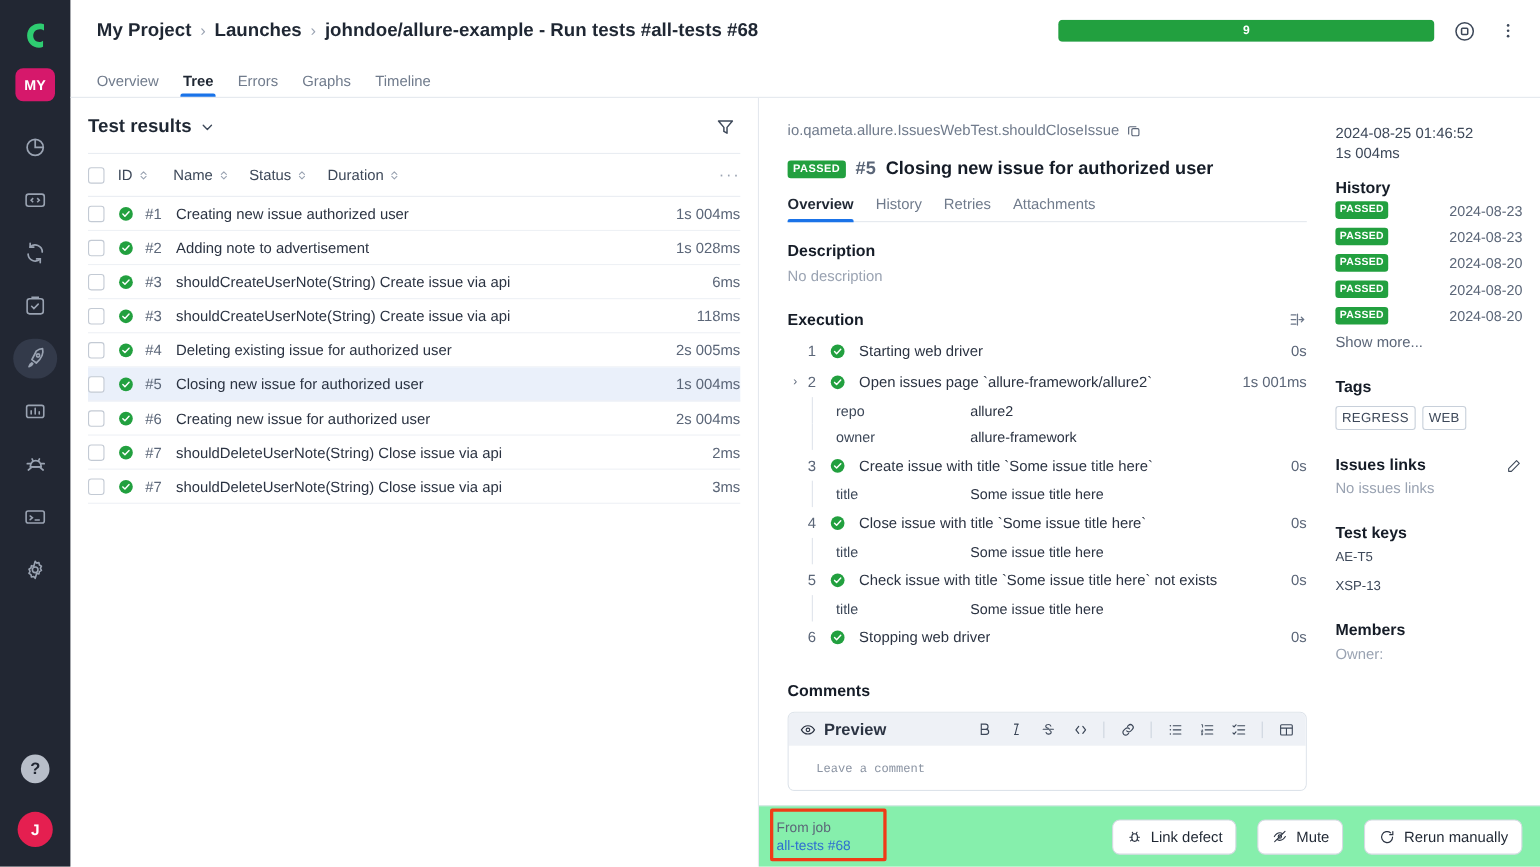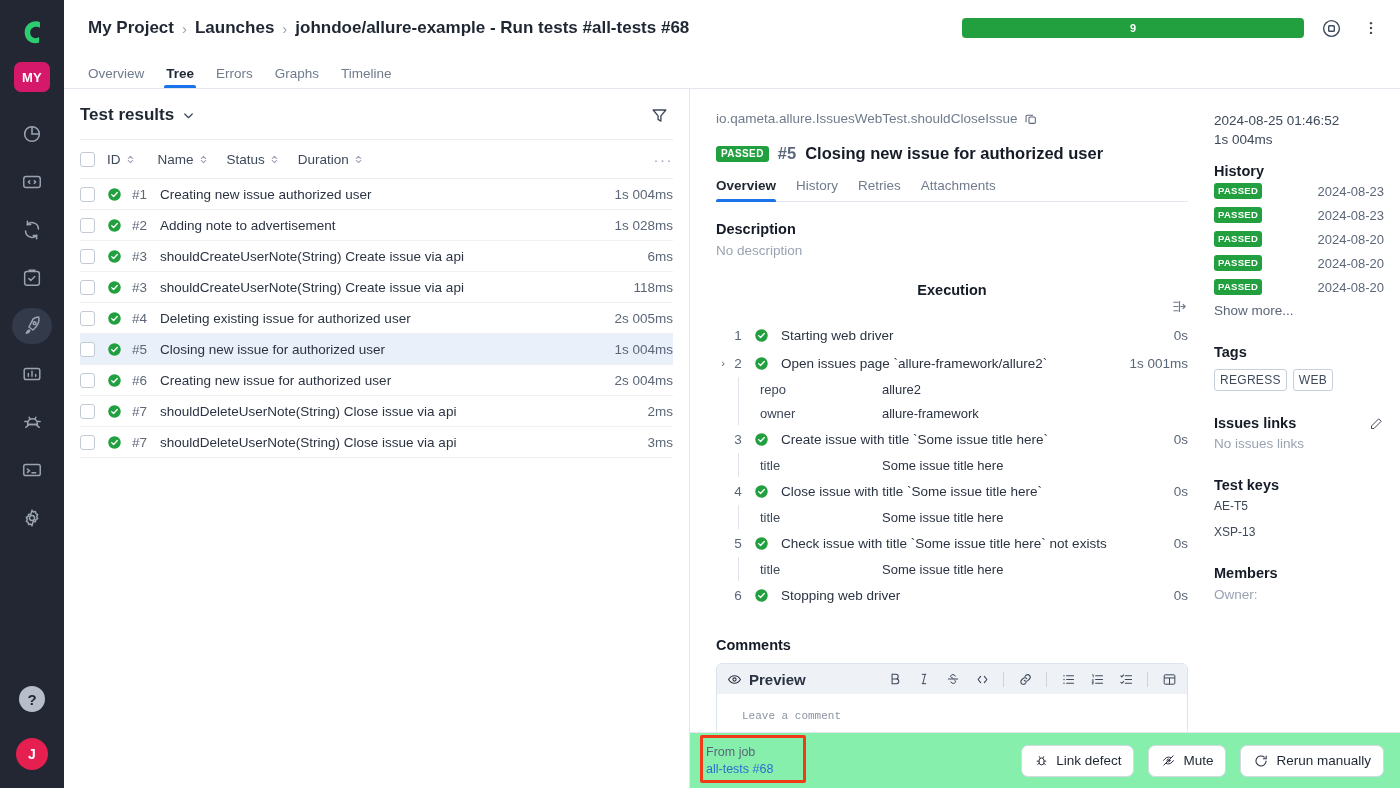--- a/index.html
+++ b/index.html
@@ -132,21 +132,21 @@
 
   .subtabs { display: flex; gap: 20px; margin-top: 15px; border-bottom: 1px solid #e4e8ee; }
   .subtab { font-size: 13.5px; color: #707b8c; padding-bottom: 8px; position: relative; }
   .subtab.active { color: #1f2733; font-weight: bold; }
   .subtab.active::after { content:""; position:absolute; left:0; right:0; bottom:-1px; height:3px; background:#1a73e8; border-radius:2px 2px 0 0; }
 
   .sec-title { font-size: 14.5px; font-weight: bold; color: #151c27; }
   .sec-desc { margin-top: 19px; }
   .muted { color: #9aa3b2; font-size: 13.5px; }
   .sec-exec { margin-top: 24px; }
-  .exec-head { display: flex; align-items: center; flex-direction: column; }
+  .exec-head { display: flex; align-items: center; }
   .exec-icon { margin-left: auto; color: #6b7688; display: flex; }
 
   .steps { margin-top: 6px; }
   .step { display: flex; align-items: center; height: 28px; font-size: 13.5px; color: #2b3342; }
   .step-arrow { width: 14px; color: #5b6678; display: flex; align-items: center; justify-content: center; flex: 0 0 14px; font-size: 11px; }
   .step-num { width: 16px; text-align: center; color: #5b6678; flex: 0 0 16px; }
   .step-check { margin-left: 8px; display: flex; flex: 0 0 16px; }
   .step-text { margin-left: 11px; white-space: nowrap; overflow: hidden; text-overflow: ellipsis; }
   .step-dur { margin-left: auto; color: #5b6678; padding-left: 14px; }
 
@@ -180,21 +180,21 @@
   .side-val { font-size: 12px; color: #3d4859; line-height: 26px; }
 
   
   .bottombar {
     height: 56px; border-top: 1px solid #e4e8ee; display: flex; align-items: center;
     padding: 0 16px 0 10px; flex: 0 0 56px; background: #86efac;
   }
   .fromjob { padding: 3px 6px; }
   .fromjob-l1 { font-size: 12.5px; color: #5b6678; line-height: 17px; }
   .fromjob-l2 { font-size: 12.5px; color: #2f6fd0; line-height: 17px; }
-  .actions { margin-left: auto; display: flex; gap: 14px; }
+  .actions { margin-left: auto; display: flex; gap: 19px; }
   .btn {
     display: flex; align-items: center; gap: 7px; height: 32px; padding: 0 12px;
     border: 1px solid #d4dae2; border-radius: 7px; background: #fff;
     font-size: 13.5px; color: #1f2733; white-space: nowrap;
   }
   .btn svg { color: #2b3342; }
 
   
   .annot {
     position: absolute; left: 700px; top: 735px; width: 106px; height: 48px;

